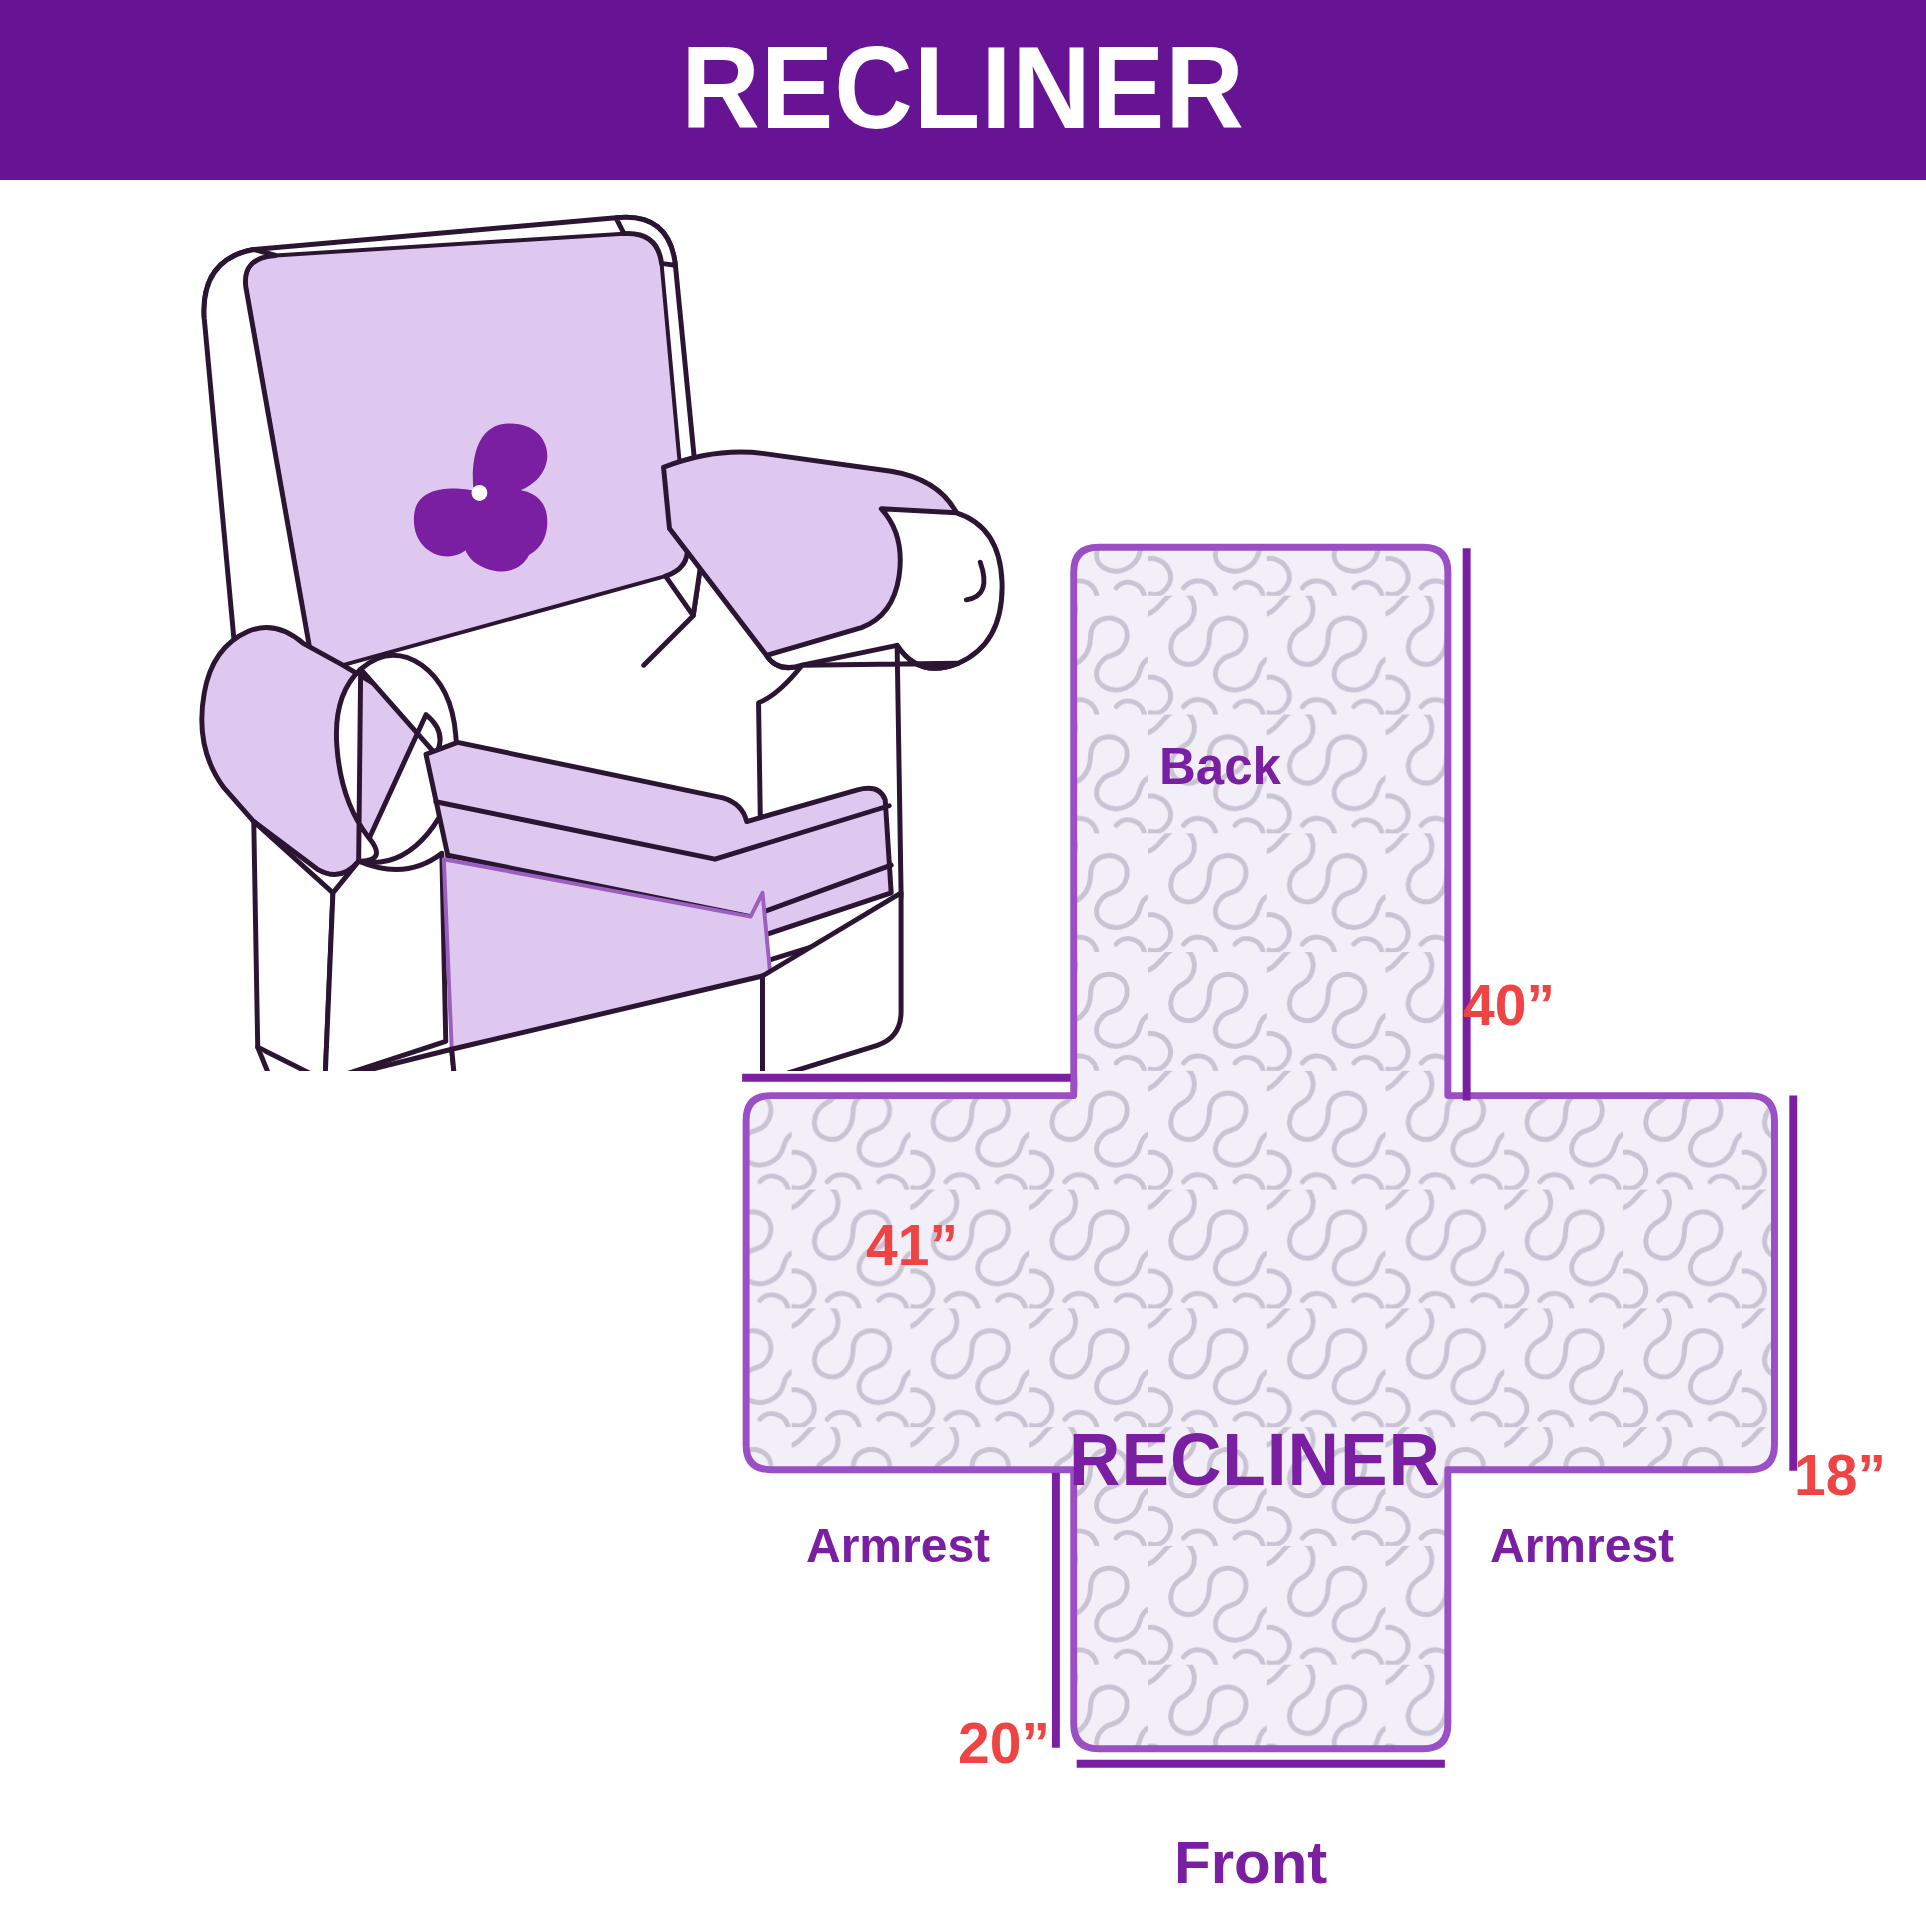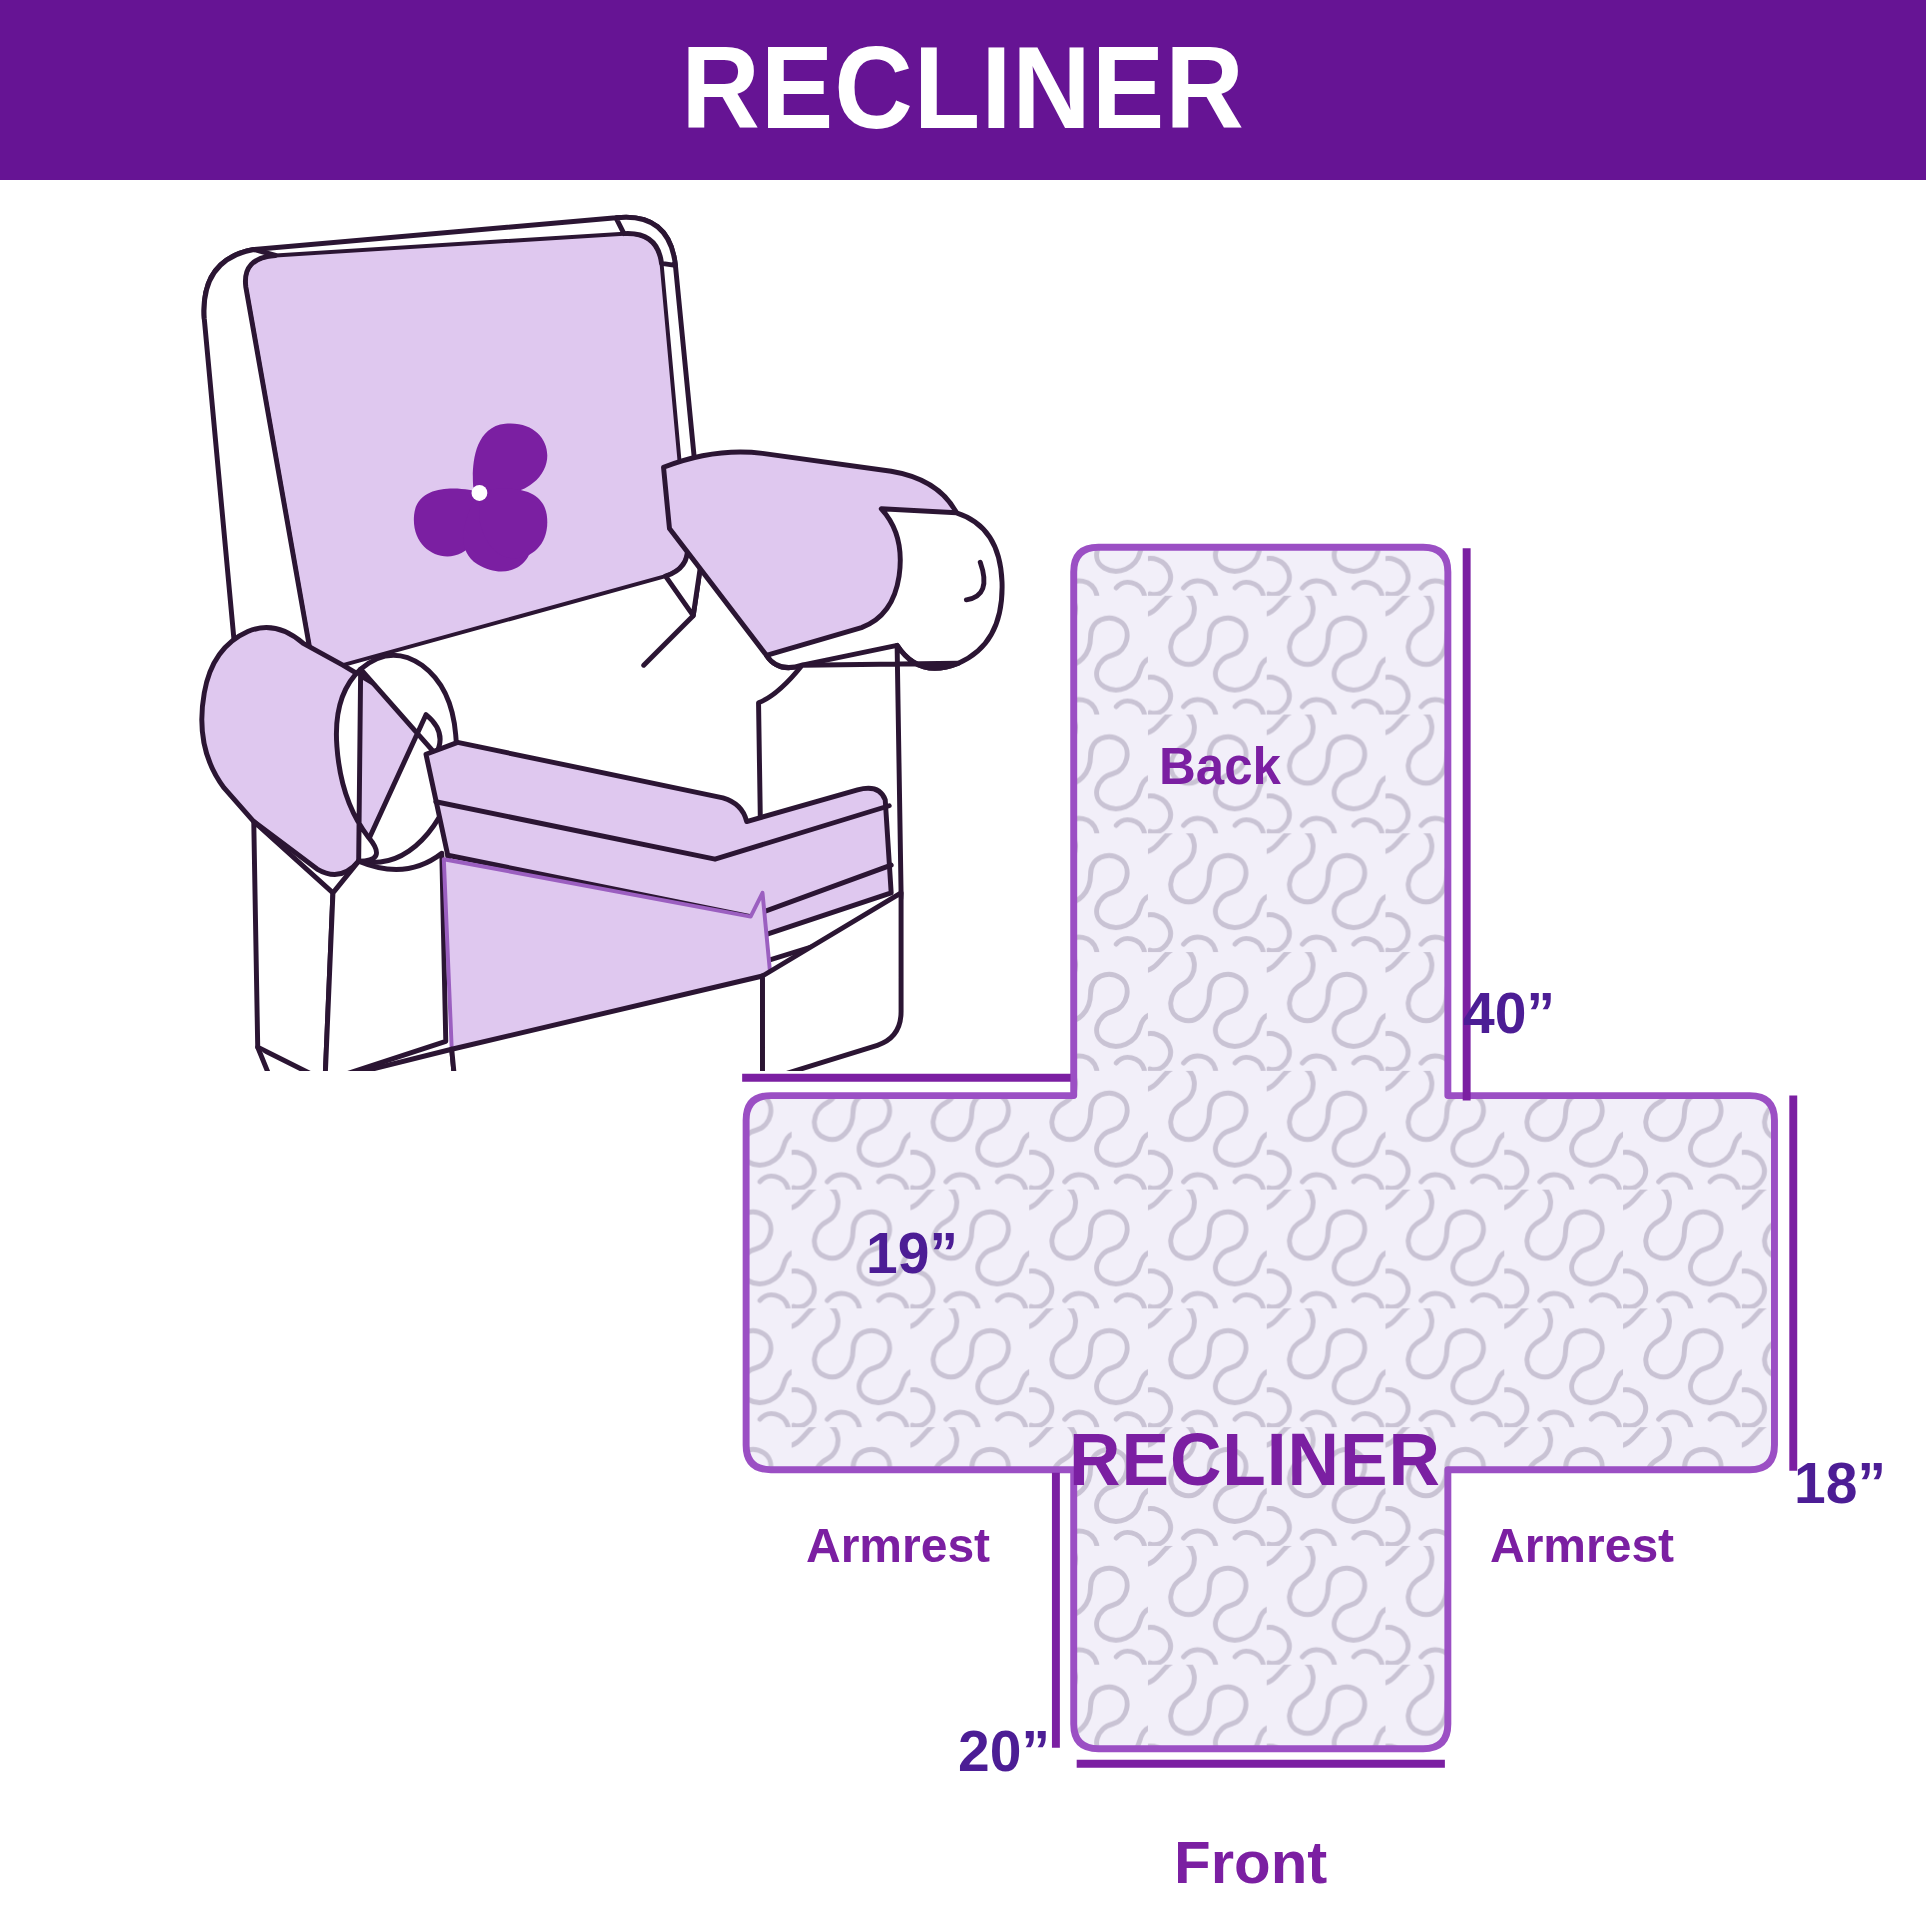--- a/index.html
+++ b/index.html
@@ -89,27 +89,26 @@
     user-select: none;
   }
   .label-back      { left: 1159px; top: 557px; font-size: 51px; }
   .label-recliner  { left: 1069px; top: 1236px; font-size: 75px; letter-spacing: 1px; transform: scaleX(0.95); transform-origin: left center; }
   .label-armrest-l { left: 806px;  top: 1338px; font-size: 48px; }
   .label-armrest-r { left: 1490px; top: 1338px; font-size: 48px; }
   .label-front     { left: 1174px; top: 1648px; font-size: 60px; }
 
   .dim-label {
     position: absolute;
-    color: #4c1d95;
+    color: #ef4444;
     font-family: "Liberation Sans", sans-serif;
     font-weight: bold;
     font-size: 57px;
     white-space: nowrap;
     user-select: none;
-    margin-top: 8px;
   }
   .dim-40 { left: 1463px; top: 792px; }
   .dim-24top { left: 866px; top: 1032px; }
   .dim-23 { left: 1794px; top: 1262px; }
   .dim-19 { left: 958px; top: 1530px; }
 </style>
 </head>
 <body>
 
 <div class="header-banner">
@@ -273,20 +272,20 @@
   <div class="pattern-label label-recliner">RECLINER</div>
 
   <div class="pattern-label label-armrest-l">Armrest</div>
 
   <div class="pattern-label label-armrest-r">Armrest</div>
 
   <div class="pattern-label label-front">Front</div>
 
   <div class="dim-label dim-40">40”</div>
 
-  <div class="dim-label dim-24top">19”</div>
+  <div class="dim-label dim-24top">41”</div>
 
   <div class="dim-label dim-23">18”</div>
 
   <div class="dim-label dim-19">20”</div>
 
 </div>
 
 
 </body></html>

